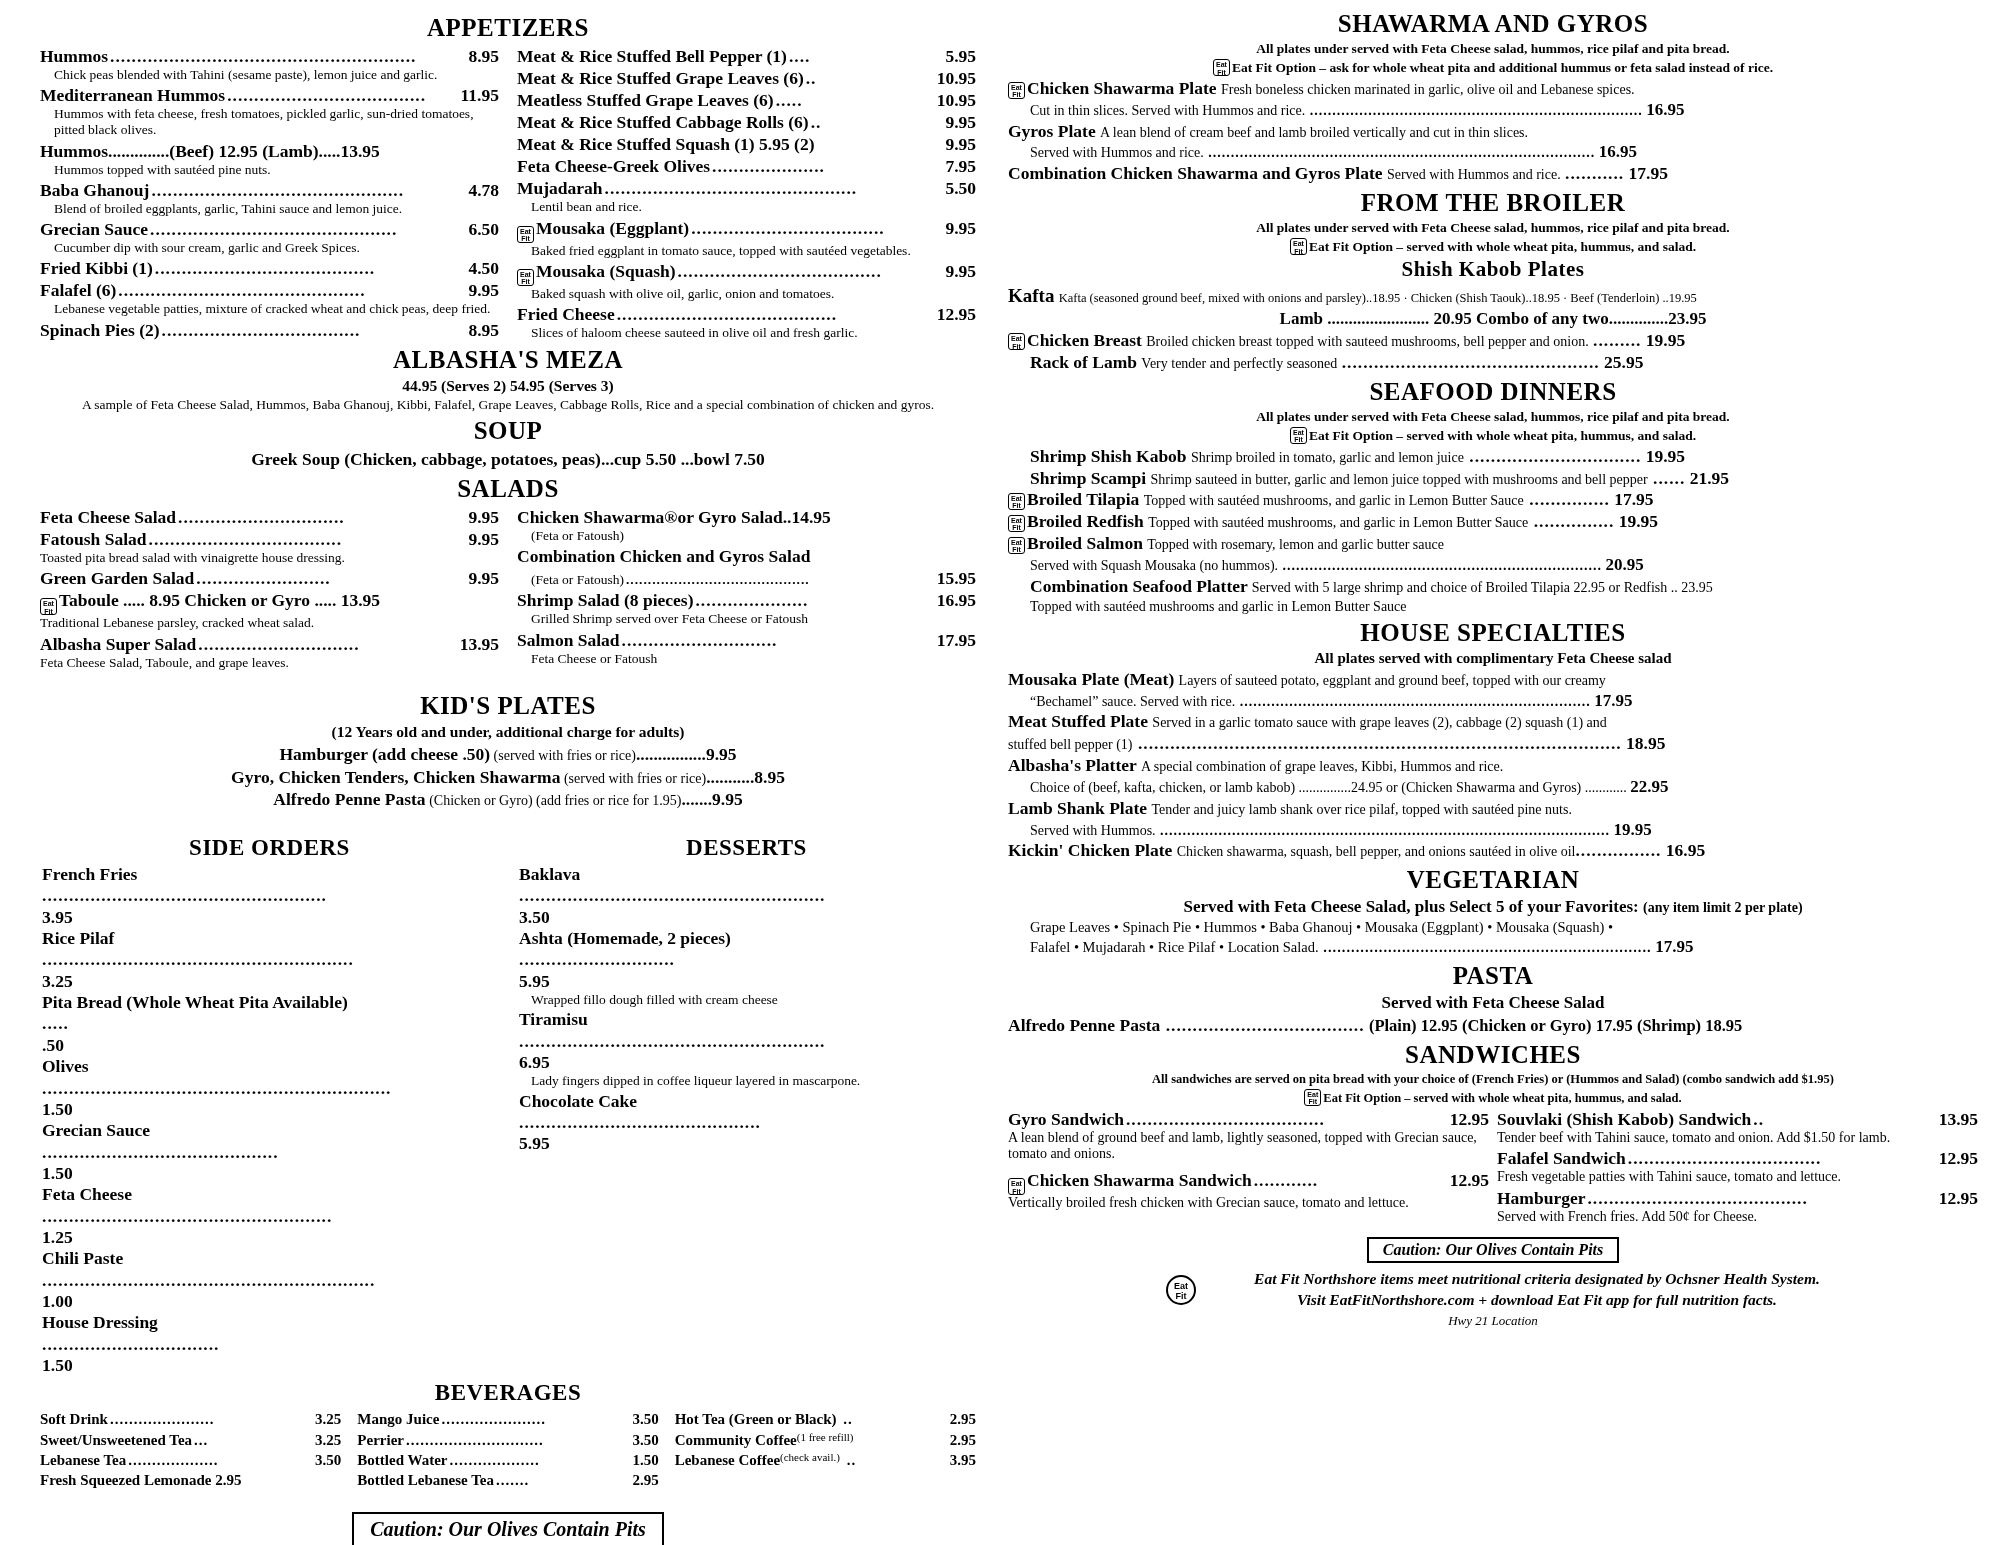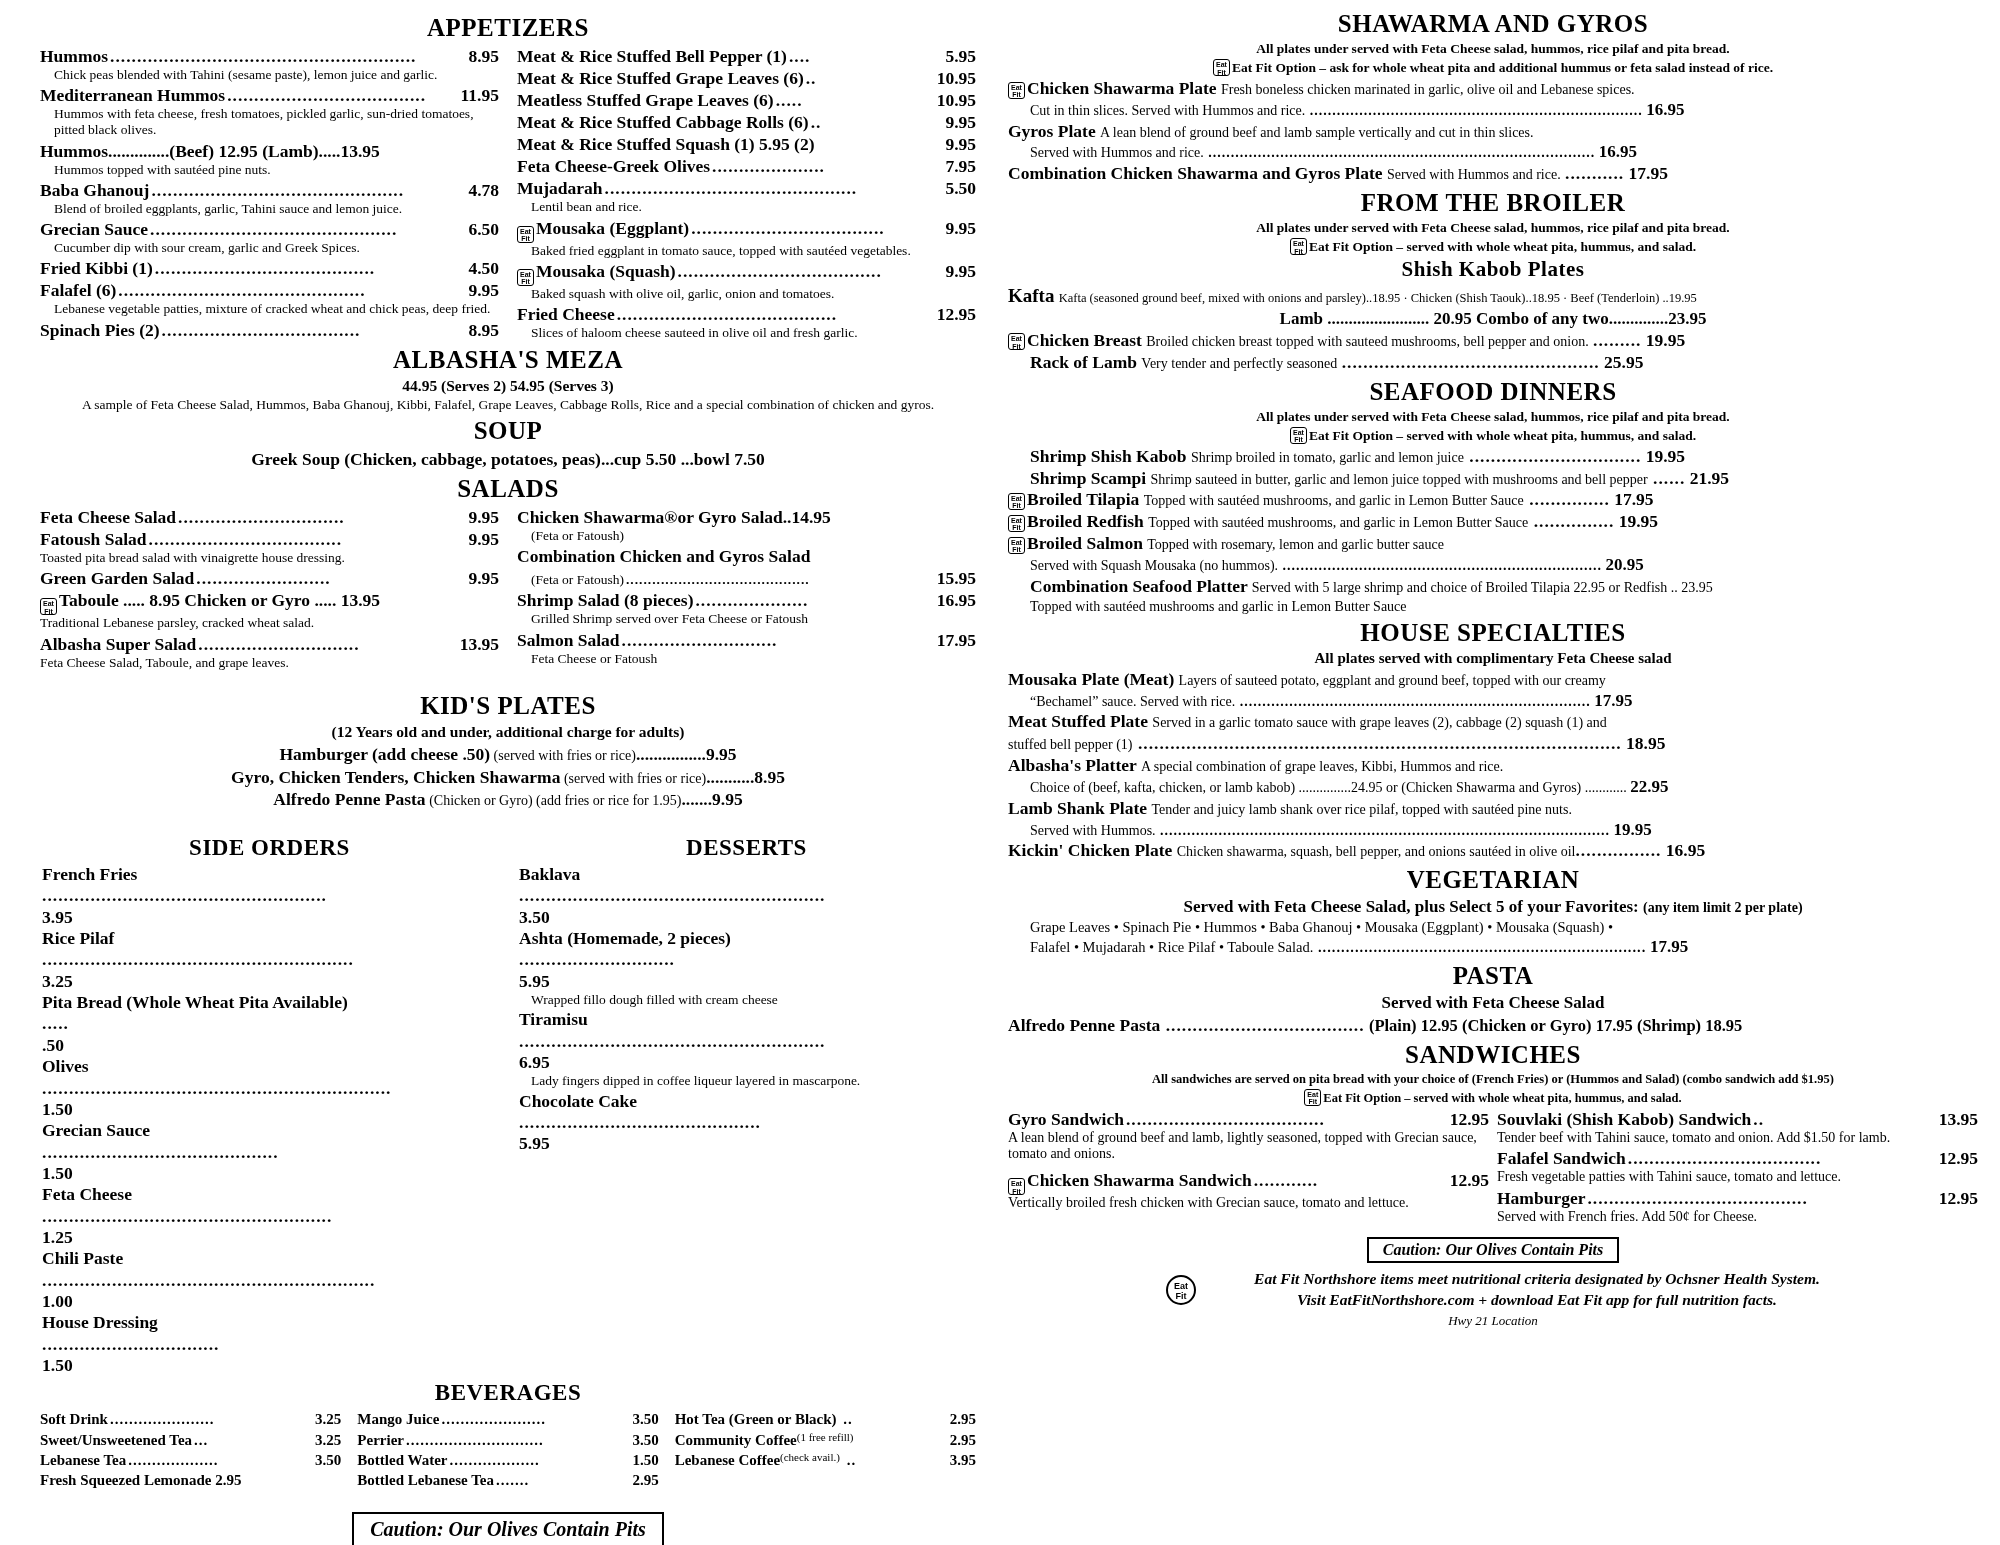--- a/index.html
+++ b/index.html
@@ -451,21 +451,21 @@
     </div>
 
     <div class="r-item">
       <span class="eatfit"><span>Eat</span><span>Fit</span></span><span>Chicken Shawarma Plate</span>
       <span class="dsc">Fresh boneless chicken marinated in garlic, olive oil and Lebanese spices.</span>
     </div>
     <div class="r-sub"><span>Cut in thin slices. Served with Hummos and rice.</span><span class="dots"> ..........................................................................</span> <span class="b" style="font-size:17px;">16.95</span></div>
 
     <div class="r-item">
       <span>Gyros Plate</span>
-      <span class="dsc">A lean blend of ground beef and lamb sample vertically and cut in thin slices.</span>
+      <span class="dsc">A lean blend of cream beef and lamb broiled vertically and cut in thin slices.</span>
     </div>
     <div class="r-sub"><span>Served with Hummos and rice.</span><span class="dots"> ......................................................................................</span> <span class="b" style="font-size:17px;">16.95</span></div>
 
     <div class="r-item">
       <span>Combination Chicken Shawarma and Gyros Plate</span>
       <span class="dsc">Served with Hummos and rice.</span>
       <span class="dots">...........</span>
       <span>17.95</span>
     </div>
 
@@ -519,21 +519,21 @@
     <div class="r-sub"><span>Choice of (beef, kafta, chicken, or lamb kabob) ...............24.95 or (Chicken Shawarma and Gyros) ............</span> <span class="b" style="font-size:17px;">22.95</span></div>
 
     <div class="r-item"><span>Lamb Shank Plate</span> <span class="dsc">Tender and juicy lamb shank over rice pilaf, topped with sautéed pine nuts.</span></div>
     <div class="r-sub"><span>Served with Hummos.</span><span class="dots"> ....................................................................................................</span> <span class="b" style="font-size:17px;">19.95</span></div>
 
     <div class="r-item"><span>Kickin' Chicken Plate</span> <span class="dsc">Chicken shawarma, squash, bell pepper, and onions sautéed in olive oil</span><span class="dots">................</span> <span>16.95</span></div>
 
     <div class="sec-title">VEGETARIAN</div>
     <div class="sec-sub" style="font-size:17px;"><span>Served with Feta Cheese Salad, plus Select 5 of your Favorites:</span> <span style="font-size:14px;">(any item limit 2 per plate)</span></div>
     <div class="r-sub" style="font-size:14.5px;">Grape Leaves • Spinach Pie • Hummos • Baba Ghanouj • Mousaka (Eggplant) • Mousaka (Squash) •</div>
-    <div class="r-sub" style="font-size:14.5px;"><span>Falafel • Mujadarah • Rice Pilaf • Taboule Salad.</span><span class="dots"> .......................................................................</span> <span class="b" style="font-size:17px;">17.95</span></div>
+    <div class="r-sub" style="font-size:14.5px;"><span>Falafel • Mujadarah • Rice Pilaf • Location Salad.</span><span class="dots"> .......................................................................</span> <span class="b" style="font-size:17px;">17.95</span></div>
 
     <div class="sec-title">PASTA</div>
     <div class="sec-sub" style="font-size:17px;">Served with Feta Cheese Salad</div>
     <div class="r-item"><span>Alfredo Penne Pasta</span><span class="dots"> .....................................</span> <span style="font-size:16.5px;">(Plain) 12.95   (Chicken or Gyro) 17.95   (Shrimp) 18.95</span></div>
 
     <div class="sec-title">SANDWICHES</div>
     <div class="sec-sub-sm" style="font-size:12.5px;">All sandwiches are served on pita bread with your choice of (French Fries) or (Hummos and Salad) (combo sandwich add $1.95)</div>
     <div class="sec-sub-sm" style="font-size:12.5px;">
       <span class="eatfit"><span>Eat</span><span>Fit</span></span><span>Eat Fit Option – served with whole wheat pita, hummus, and salad.</span>
     </div>

